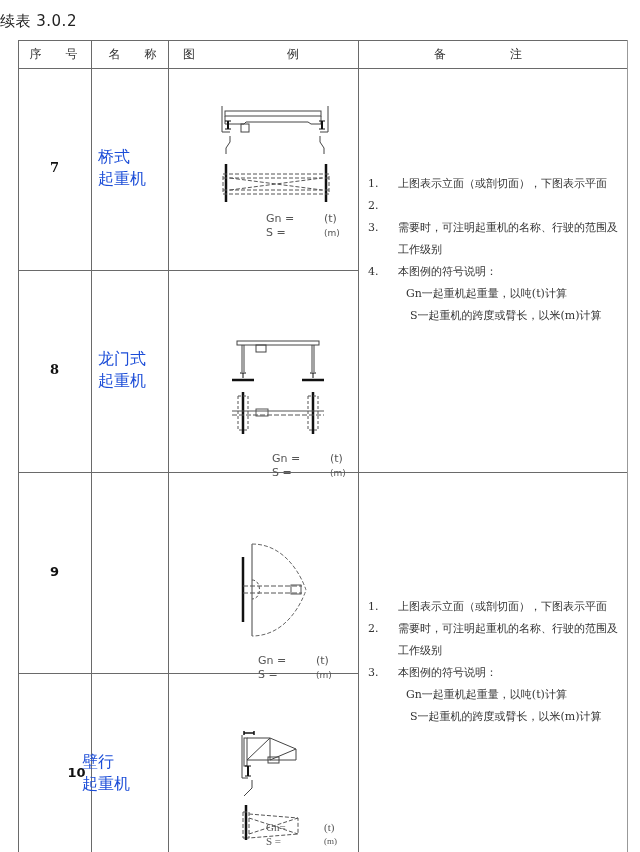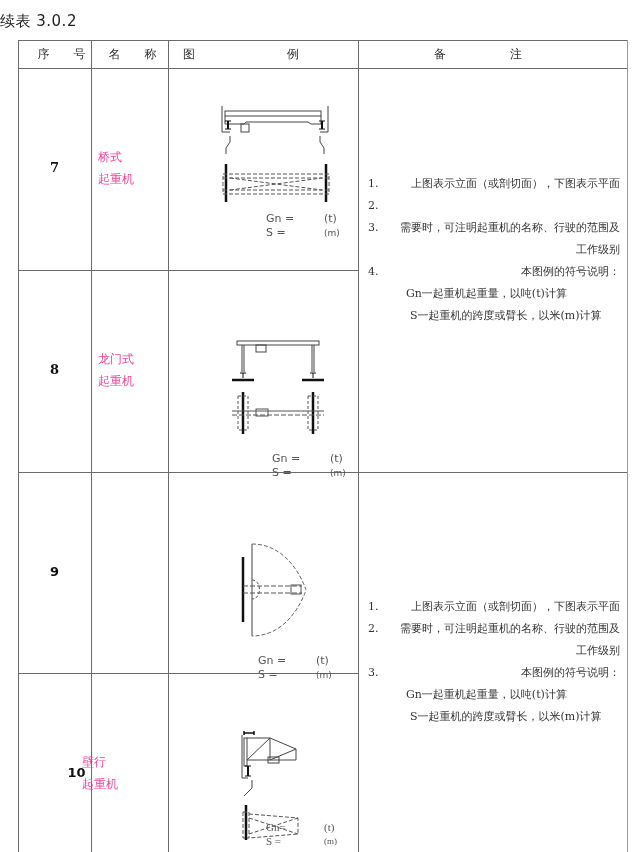--- a/index.html
+++ b/index.html
@@ -8,26 +8,26 @@
   .title { position: absolute; top: 12px; left: 0; width: 640px; text-align: left;
            font-size: 15px; color: #222; letter-spacing: 0.5px; }
   .tbl { position: absolute; left: 18px; top: 40px; width: 610px; height: 830px; }
   .hline, .vline { position: absolute; background: #6a6a6a; }
   .hline { height: 1px; }
   .vline { width: 1px; }
   .cell { position: absolute; }
   .hdr { font-size: 12px; color: #333; text-align: center; line-height: 28px; letter-spacing: 10px; }
   .num { font-family: "DejaVu Serif", "Liberation Serif", serif; font-weight: bold; font-size: 13px;
          text-align: center; color: #111; }
-  .name { font-size: 12px; color: #ec4899; line-height: 22px; }
+  .name { font-size: 16px; color: #1d4ed8; line-height: 22px; }
   .name .ls { letter-spacing: 5px; }
   .remarks { font-size: 11px; color: #333; }
   .remarks .item { display: flex; line-height: 22px; }
   .remarks .idx { width: 30px; flex: 0 0 30px; font-family: "DejaVu Serif", serif; }
-  .remarks .txt { flex: 1; text-align: right; }
+  .remarks .txt { flex: 1; }
   .remarks .sub { line-height: 22px; padding-left: 38px; font-family: "DejaVu Serif", serif; }
   .remarks .sub.s2 { padding-left: 42px; }
   .draw { position: absolute; }
   .legend { position: absolute; font-size: 11px; color: #555; line-height: 14px; }
   .legend .row { display: flex; }
   .legend .k { width: 58px; margin-left: 16px; }
   .legend .u { font-size: 9px; }
   .legend .u.t { font-size: 11px; }
 </style>
 </head>
@@ -42,21 +42,21 @@
   <div class="hline" style="left:0;top:230px;width:340px;"></div>
   <div class="hline" style="left:0;top:432px;width:610px;"></div>
   <div class="hline" style="left:0;top:633px;width:340px;"></div>
 
   <div class="vline" style="left:0;top:0;height:830px;"></div>
   <div class="vline" style="left:73px;top:0;height:830px;"></div>
   <div class="vline" style="left:150px;top:0;height:830px;"></div>
   <div class="vline" style="left:340px;top:0;height:830px;"></div>
   <div class="vline" style="left:609px;top:0;height:830px;background:#999;"></div>
 
-  <div class="cell hdr" style="left:12px;top:0;width:73px;height:28px;">序 号</div>
+  <div class="cell hdr" style="left:4px;top:0;width:73px;height:28px;">序 号</div>
   <div class="cell hdr" style="left:73px;top:0;width:77px;height:28px;padding-left:8px;">名 称</div>
   <div class="cell hdr" style="left:150px;top:0;width:190px;height:28px;letter-spacing:44px;">图 例</div>
   <div class="cell hdr" style="left:340px;top:0;width:270px;height:28px;letter-spacing:30px;">备 注</div>
 
   <div class="cell num" style="left:0;top:120px;width:73px;">7</div>
   <div class="cell name" style="left:80px;top:106px;width:68px;">
     <div>桥式</div>
     <div>起重机</div>
   </div>
   <svg class="draw" style="left:200px;top:62px;" width="120" height="100" viewBox="0 0 120 100">

